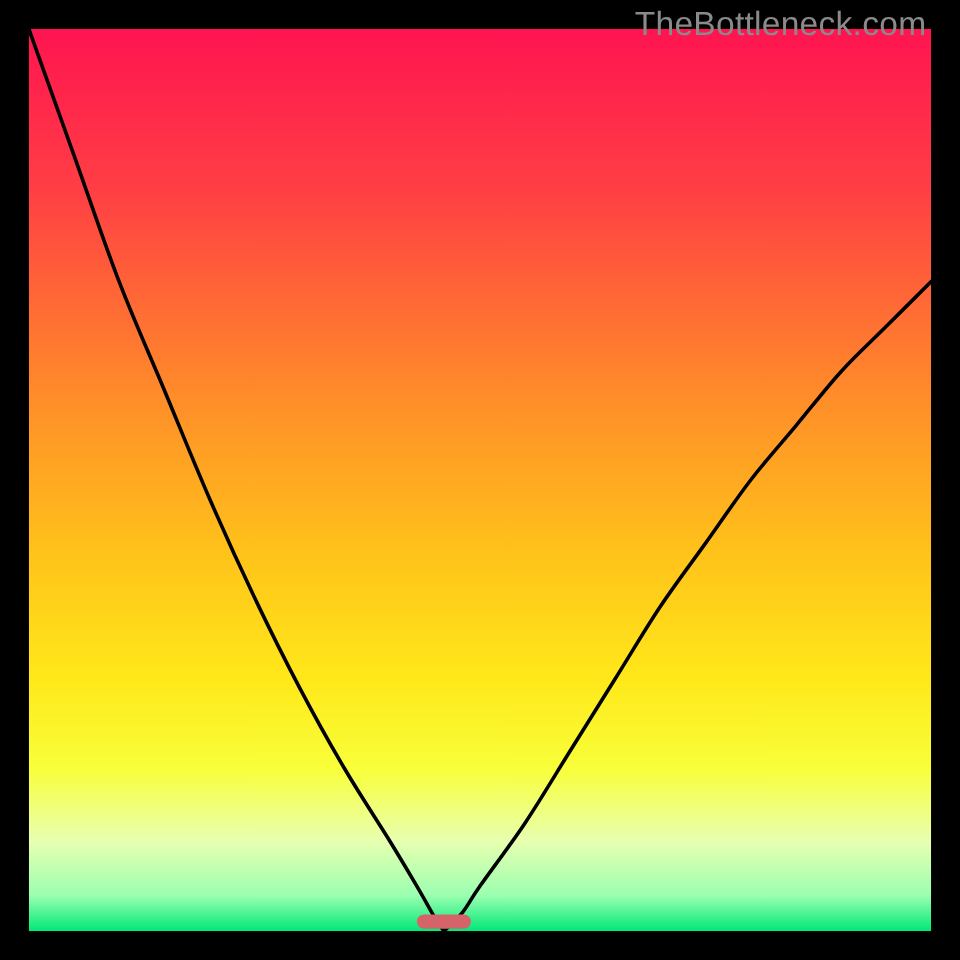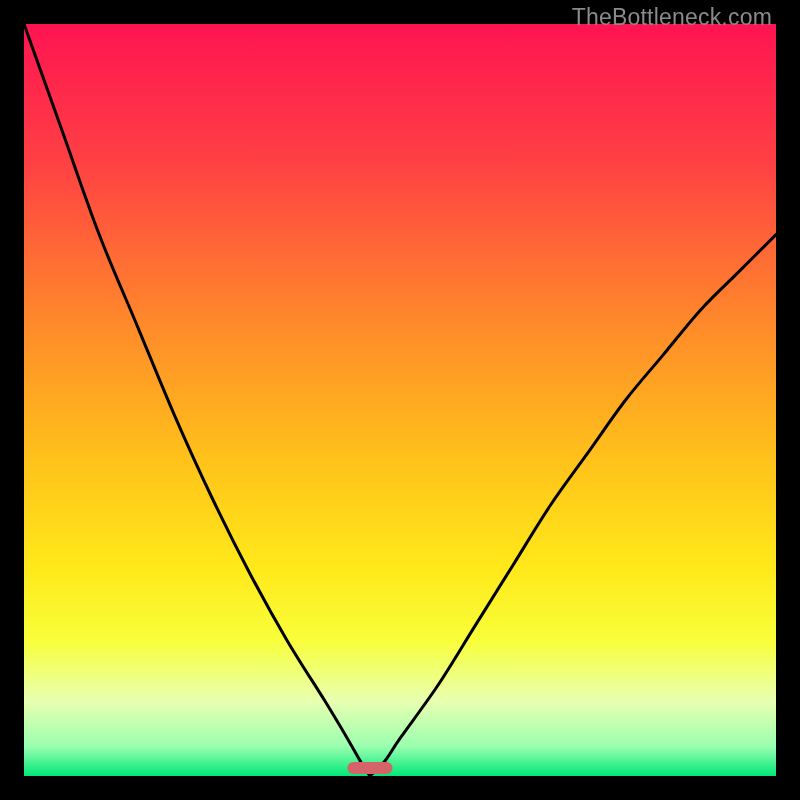--- a/index.html
+++ b/index.html
@@ -24,21 +24,21 @@
     left: 0;
     top: 0;
     width: 752px;
     height: 752px;
   }
   .watermark {
     position: absolute;
     top: 4px;
     right: 28px;
     color: #8a8a8a;
-    font-size: 23px;
+    font-size: 28px;
     letter-spacing: 0.2px;
     font-weight: 500;
   }
 </style>
 </head>
 <body>
 
 <div class="frame">
   <svg class="plot" viewBox="0 0 752 752" preserveAspectRatio="none">
     <defs>

